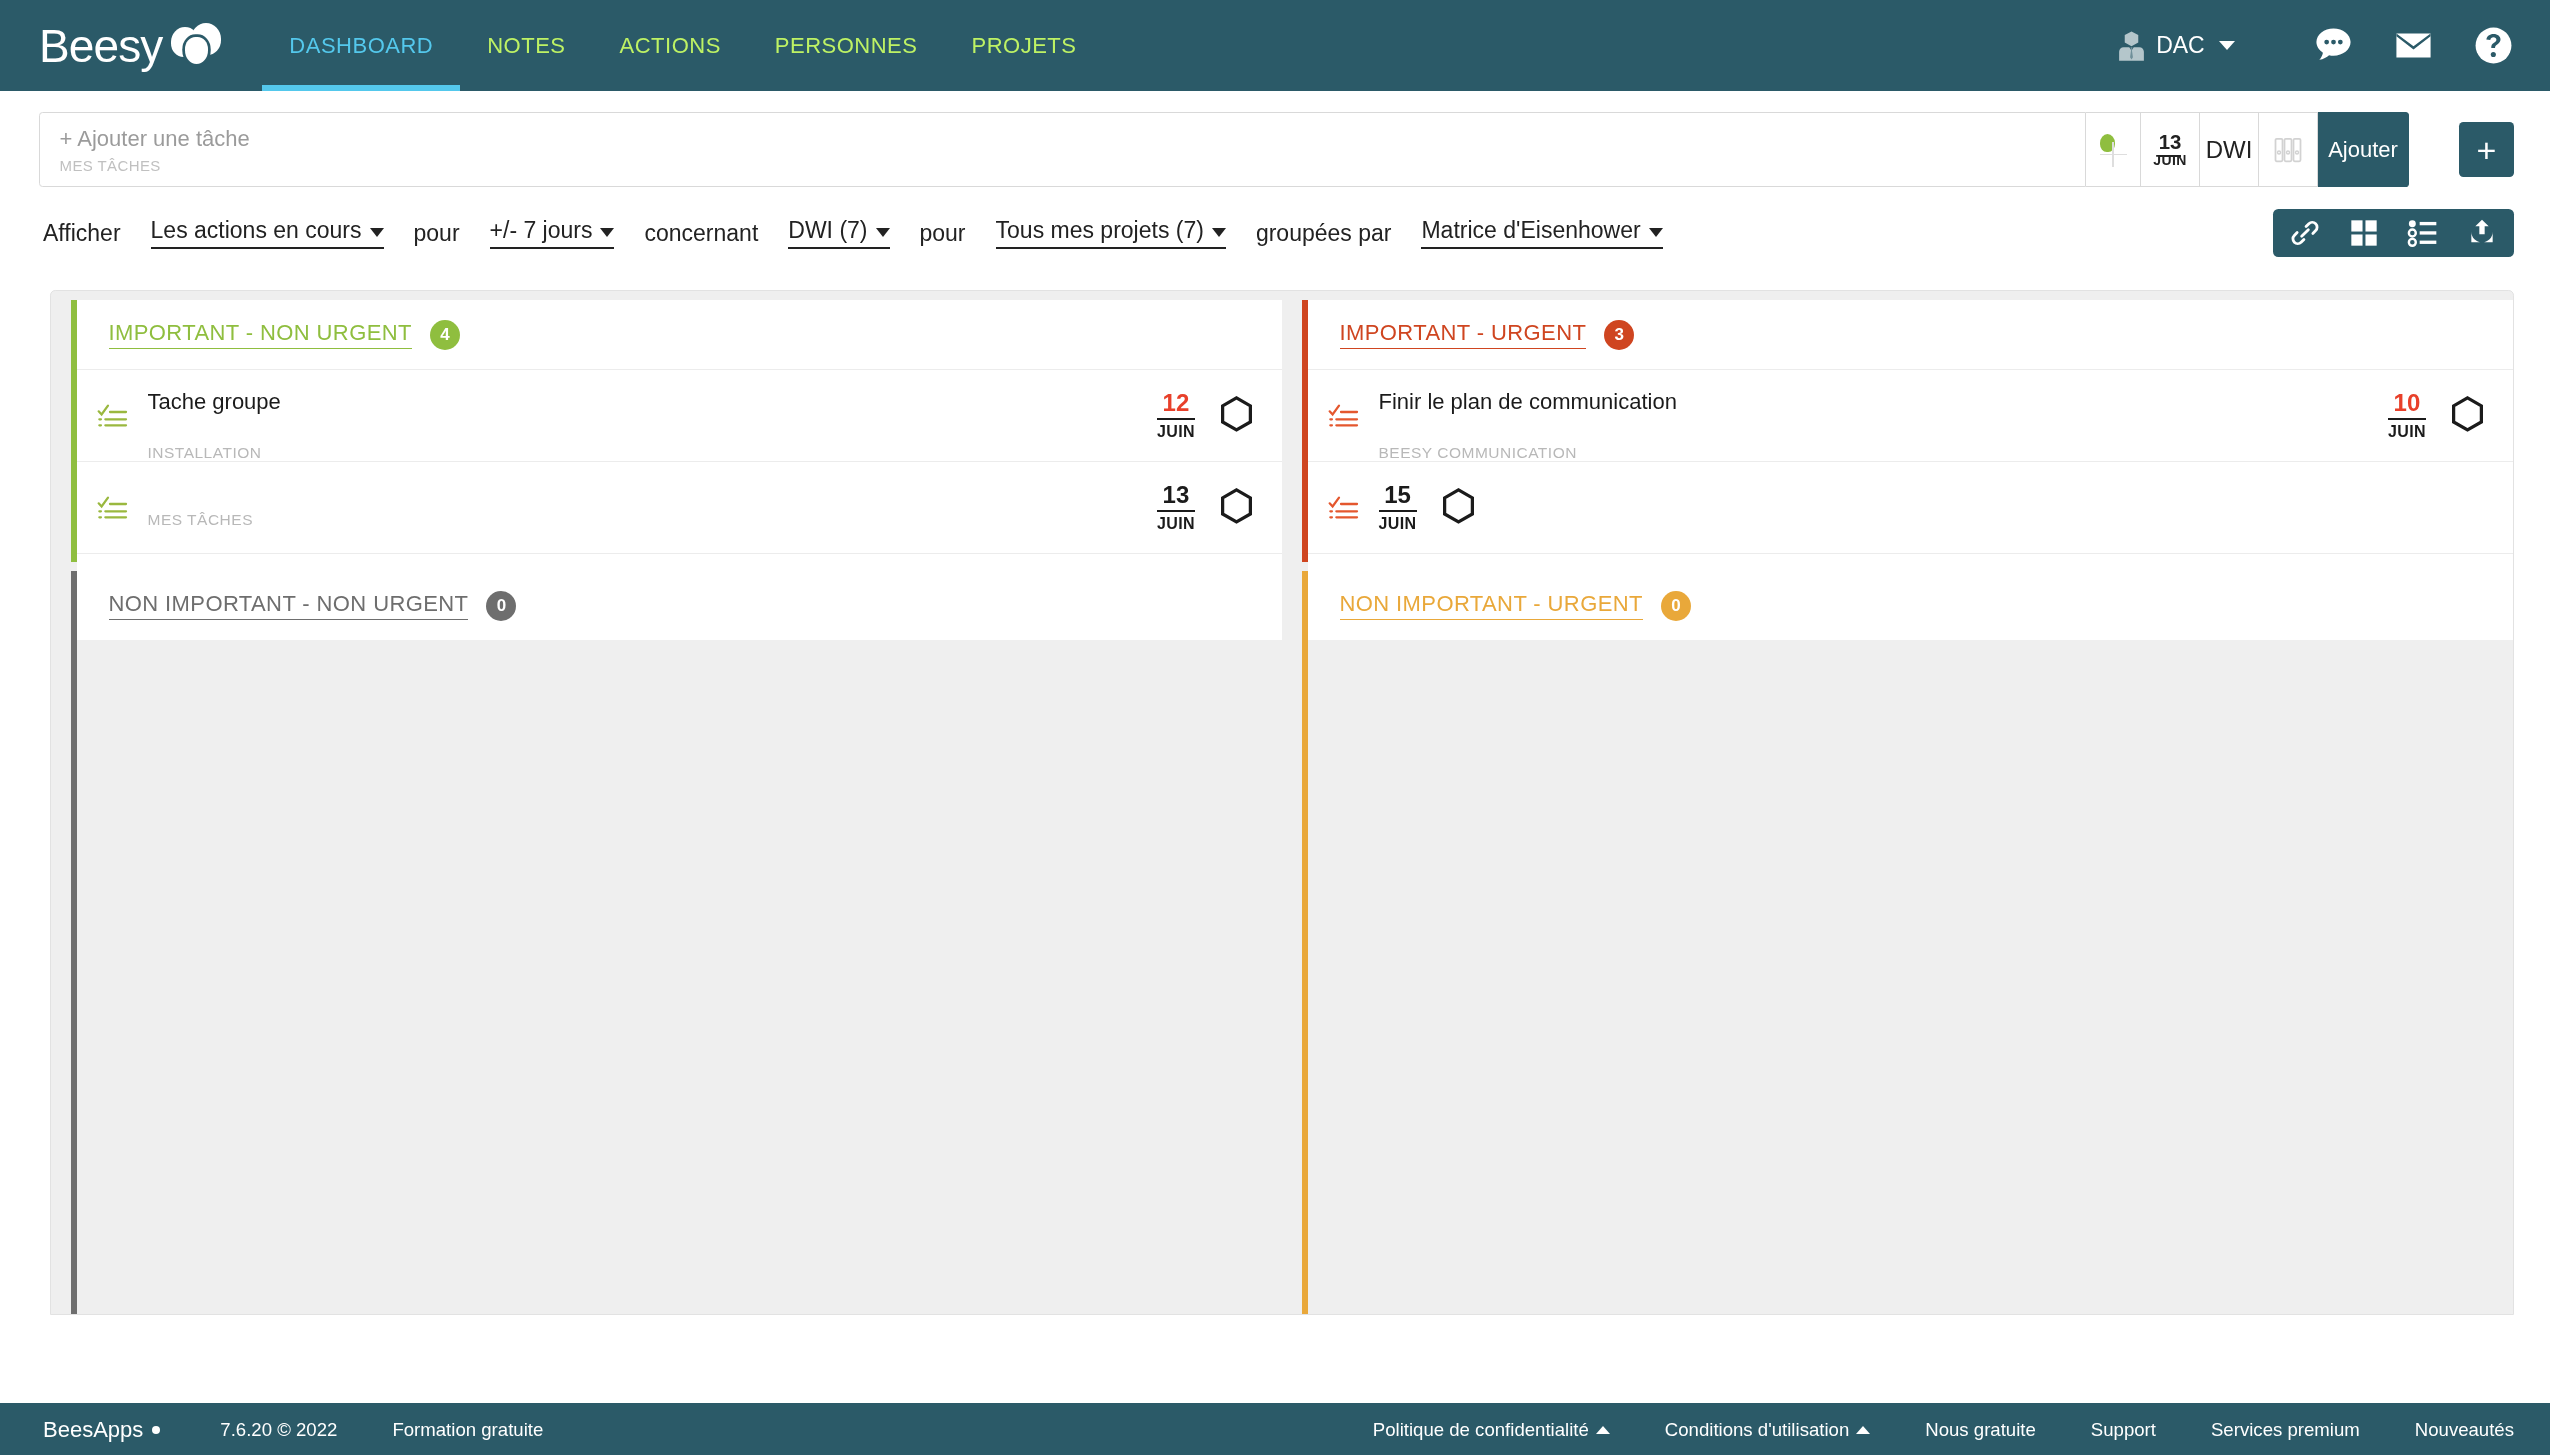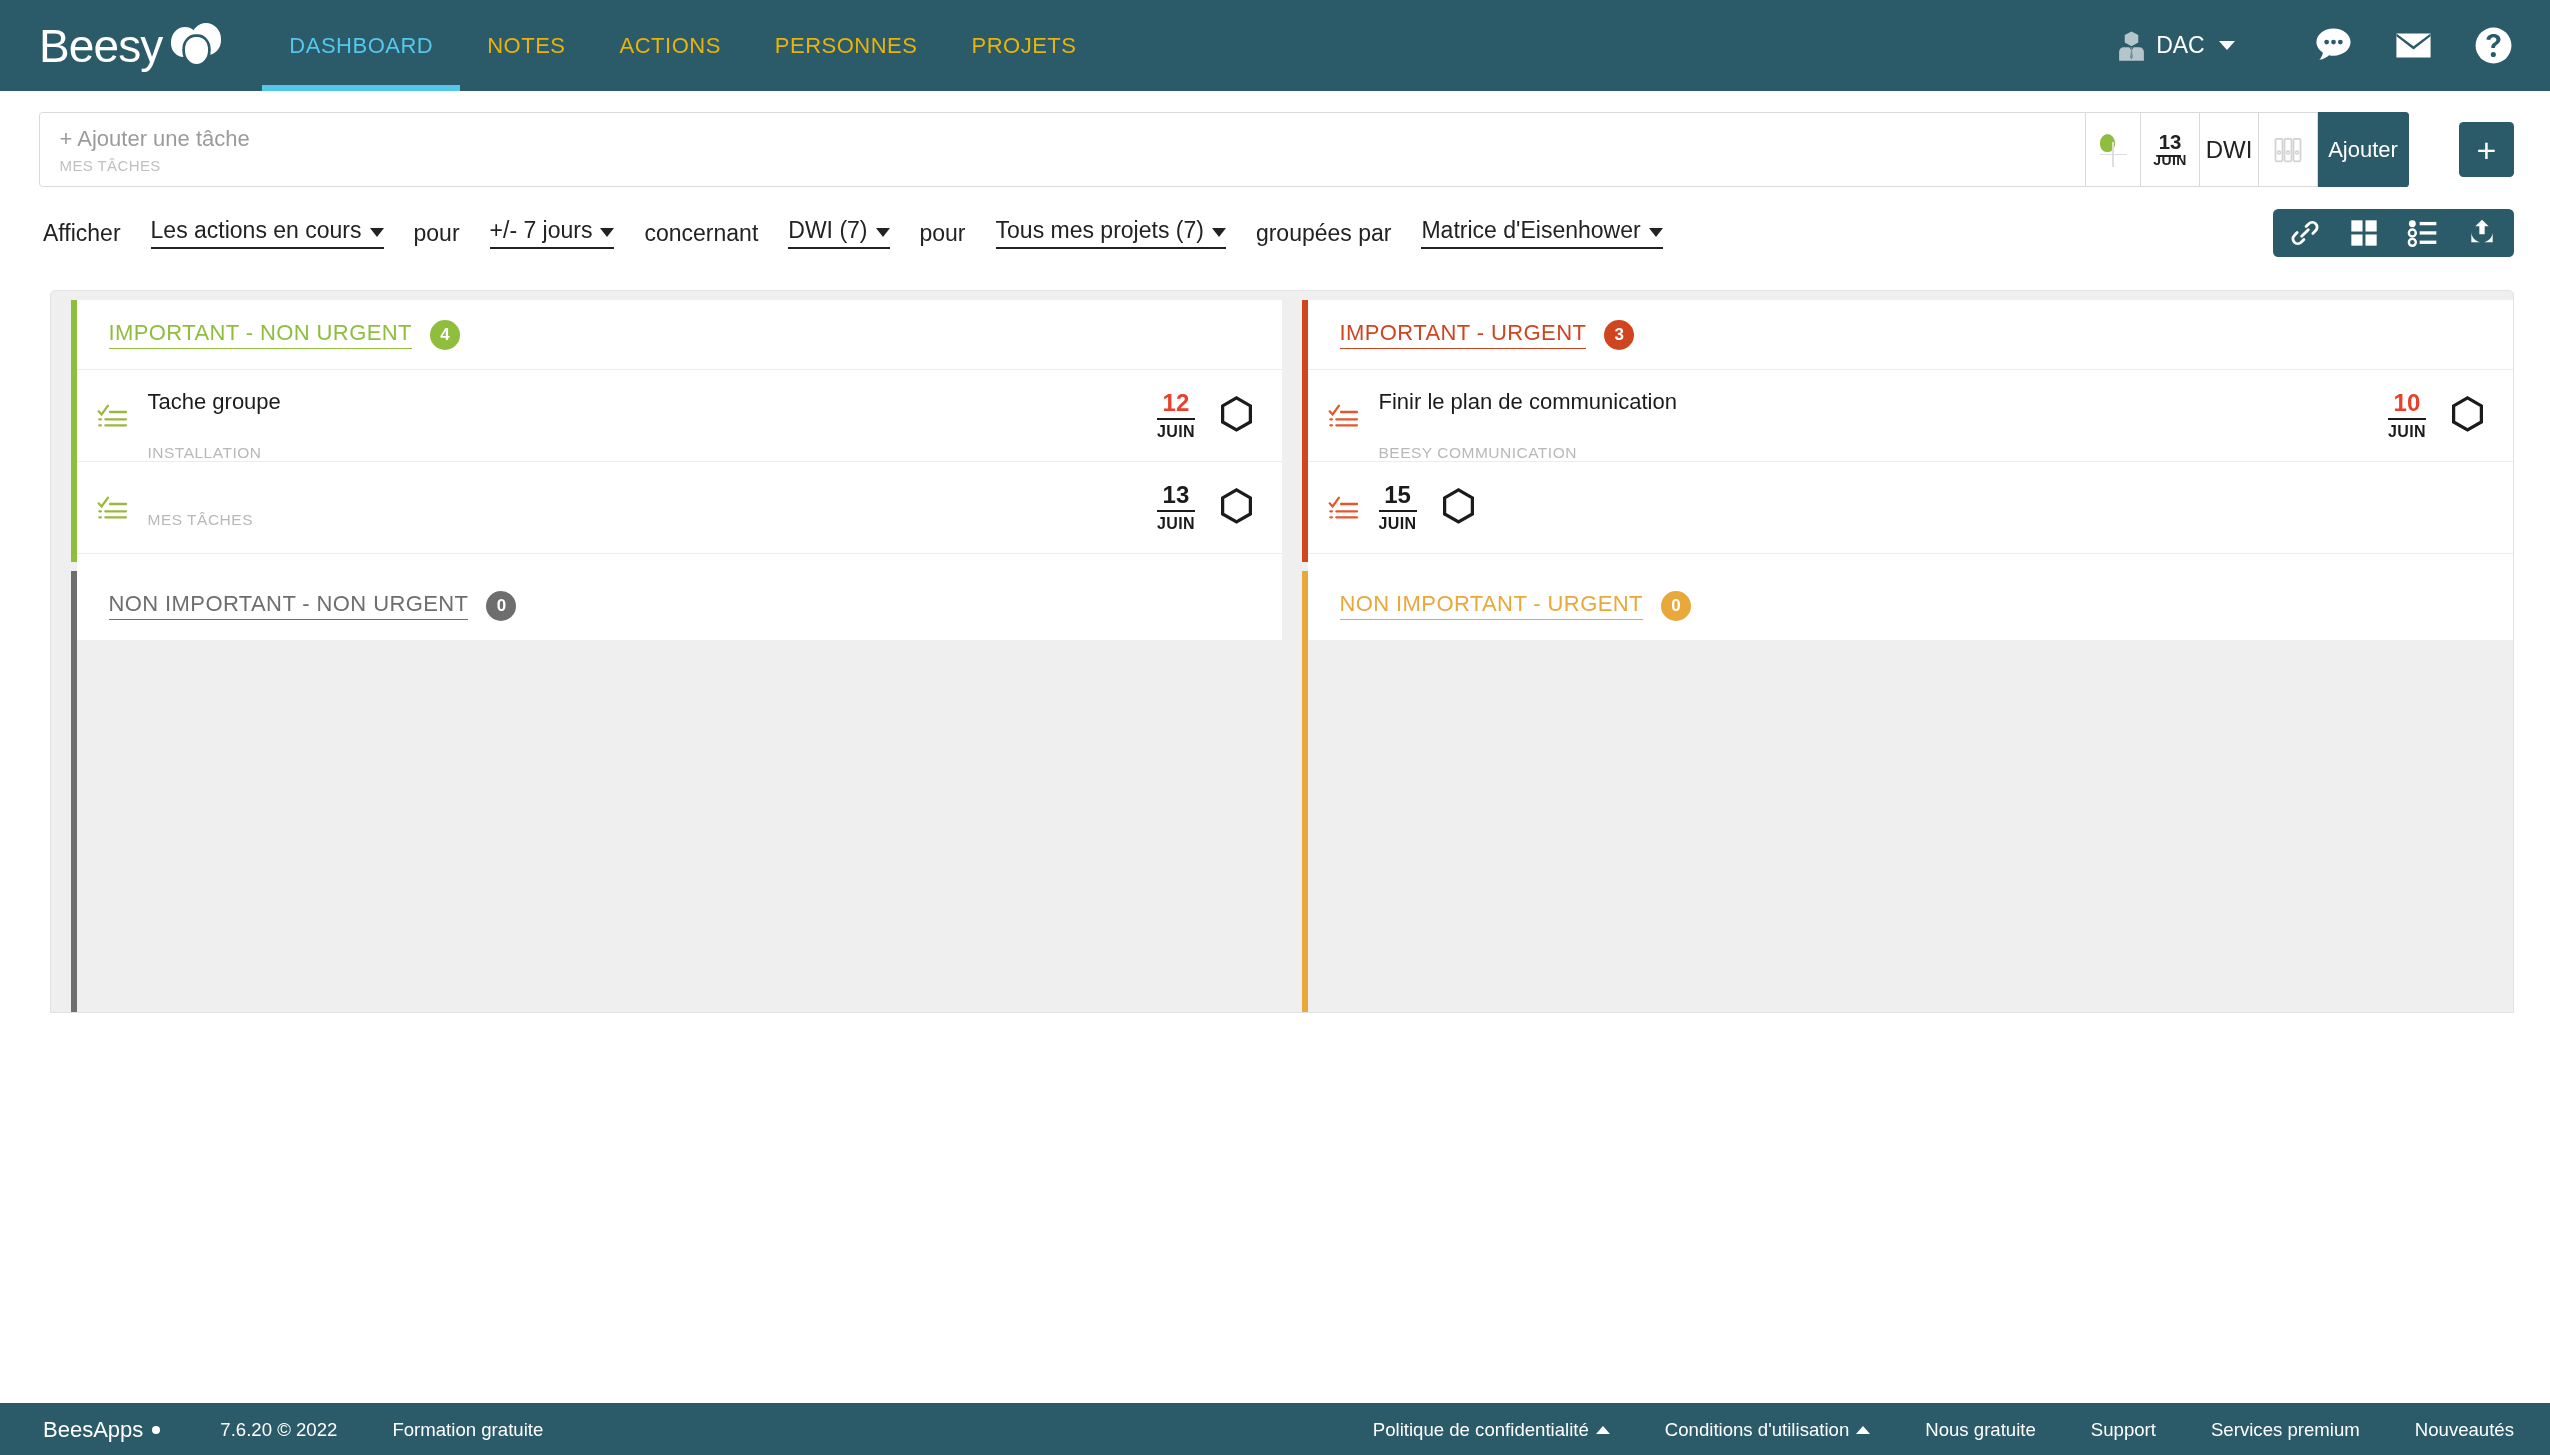--- a/index.html
+++ b/index.html
@@ -32,21 +32,21 @@
   .brand-bees { display: inline-block; margin-left: 9px; position: relative; width: 55px; height: 41px; vertical-align: middle;}
   .bee { position: absolute; background: #ffffff; }
   .bee1 { width: 28px; height: 30px; left: 0; top: 1.8px; border-radius: 50% 50% 45% 45%; }
   .bee2 { width: 30px; height: 32px; left: 19.5px; top: -1.8px; border-radius: 50% 50% 45% 45%; }
   .bee3 { width: 23px; height: 27px; left: 14px; top: 12.4px; border-radius: 45% 45% 50% 50%; box-shadow: 0 0 0 2.7px #2b5a68; }
 
   .navitems { display: flex; align-items: stretch; }
   .navitem {
     display: flex; align-items: center;
     padding: 0 27px;
-    color: #eab308;
+    color: #bef264;
     font-size: 22px;
     letter-spacing: 0.5px;
     font-weight: 400;
     position: relative;
     cursor: pointer;
   }
   .navitem.active { color: #54c8ec; }
   .navitem.active::after {
     content: ""; position: absolute; left: 0; right: 0; bottom: 0;
     height: 6.2px; background: #54c8ec;
@@ -174,21 +174,21 @@
 
   
   .matrix {
     margin: 41px 36px 0 50px;
     background: #efefef;
     border: 0.9px solid #e2e2e2;
     border-radius: 5.3px 5.3px 0 0;
     display: grid;
     grid-template-columns: 1fr 1fr;
     grid-template-rows: 271px 1fr;
-    height: 723px;
+    height: 1025px;
     overflow: hidden;
   }
   .quad { position: relative; padding: 9px 0 0 19.5px; display: flex; flex-direction: column; min-height: 0;}
   .quad-inner { border-left: 6.2px solid #8fbe3f; flex: 1; display: flex; flex-direction: column; min-height: 0;}
   .q-green .quad-inner { border-left-color: #8fbe3f; }
   .q-red .quad-inner { border-left-color: #cf4520; }
   .q-grey .quad-inner { border-left-color: #6e6e6e; }
   .q-orange .quad-inner { border-left-color: #e9a83a; }
 
   .q-head {

